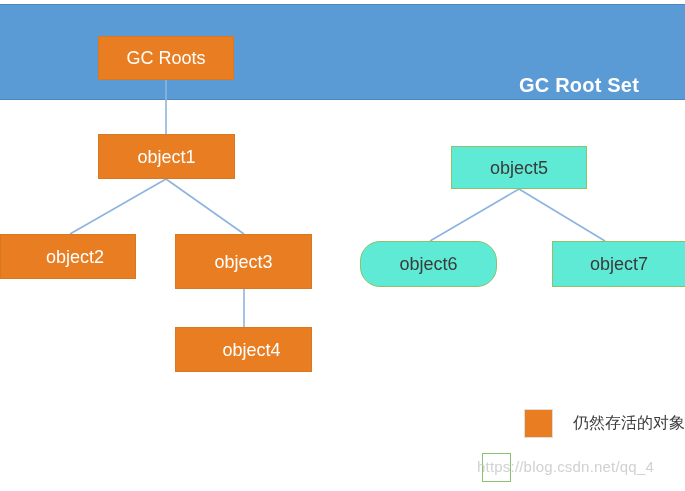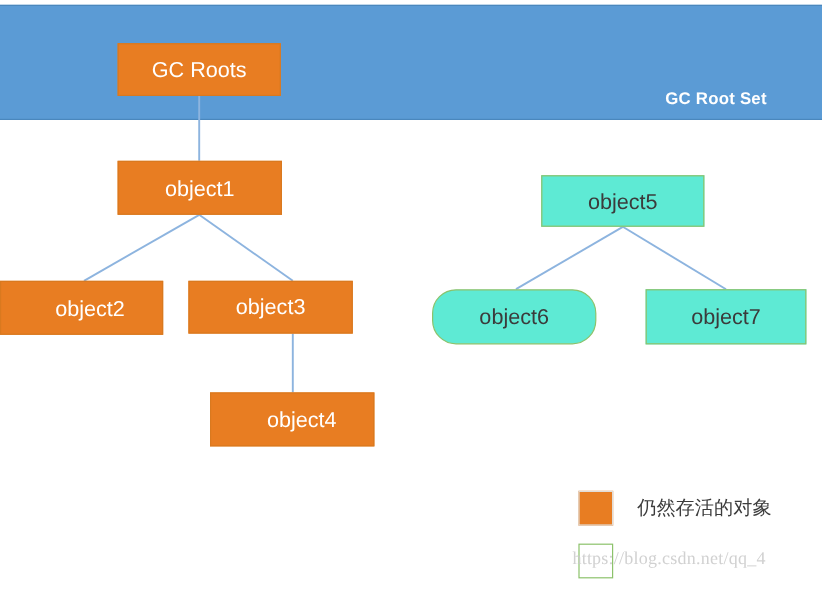--- a/index.html
+++ b/index.html
@@ -26,21 +26,21 @@
     background: #5B9BD5;
     border-top: 1px solid #4a87bd;
     border-bottom: 1px solid #4a87bd;
     box-sizing: border-box;
   }
   #root-set-label {
     position: absolute;
     right: 46px;
     top: 74px;
     color: #ffffff;
-    font-size: 14px;
+    font-size: 20px;
     font-weight: bold;
     letter-spacing: 0.2px;
     white-space: nowrap;
   }
 
   
   #edges {
     position: absolute;
     left: 0;
     top: 0;
@@ -78,21 +78,21 @@
     top: 409px;
     width: 200px;
     height: 76px;
   }
   .legend-row {
     position: absolute;
     left: 0;
     display: flex;
     align-items: center;
   }
-  .legend-row.r0 { top: 0px; }
+  .legend-row.r0 { top: 0px; margin-left: 42px; }
   .legend-row.r1 { top: 44px; }
   .swatch {
     width: 29px;
     height: 29px;
     box-sizing: border-box;
     flex: 0 0 auto;
   }
   .swatch.alive {
     background: #E87D22;
     border: 1px solid #e0ddd8;
@@ -113,21 +113,21 @@
   #watermark {
     position: absolute;
     left: 477px;
     top: 458px;
     font-size: 15px;
     color: #c9c9c9;
     opacity: 0.85;
     white-space: nowrap;
     letter-spacing: 0.2px;
     pointer-events: none;
-    font-family: Liberation Serif, serif;
+    font-family: Liberation Sans, sans-serif;
   }
 </style>
 </head>
 <body>
 
 <div id="stage">
 
   <div id="root-set-band"></div>
   <div id="root-set-label">GC Root Set</div>
 
@@ -143,33 +143,33 @@
   <div id="nodes-layer">
       <div class="node alive" style="left: 98px; top: 36px; width: 136px; height: 44px;">
         <span>GC Roots</span>
       </div>
       <div class="node alive" style="left: 98px; top: 134px; width: 137px; height: 45px;">
         <span>object1</span>
       </div>
       <div class="node alive" style="left: 0px; top: 234px; width: 136px; height: 45px; padding-left: 14px;">
         <span>object2</span>
       </div>
-      <div class="node alive" style="left: 157px; top: 234px; width: 137px; height: 44px; text-align: center;">
+      <div class="node alive" style="left: 175px; top: 234px; width: 137px; height: 55px; text-align: center;">
         <span>object3</span>
       </div>
       <div class="node alive" style="left: 175px; top: 327px; width: 137px; height: 45px; padding-left: 16px;">
         <span>object4</span>
       </div>
       <div class="node reclaim" style="left: 451px; top: 146px; width: 136px; height: 43px;">
         <span>object5</span>
       </div>
       <div class="node reclaim" style="left: 360px; top: 241px; width: 137px; height: 46px; border-radius: 20px;">
         <span>object6</span>
       </div>
-      <div class="node reclaim" style="left: 538px; top: 241px; width: 134px; height: 46px; align-items: center;">
+      <div class="node reclaim" style="left: 552px; top: 241px; width: 134px; height: 46px; align-items: center;">
         <span>object7</span>
       </div>
     </div>
 
   <div id="legend">
       <div class="legend-row r0">
         <div class="swatch alive"></div>
         <div class="legend-text">仍然存活的对象</div>
       </div>
       <div class="legend-row r1">

